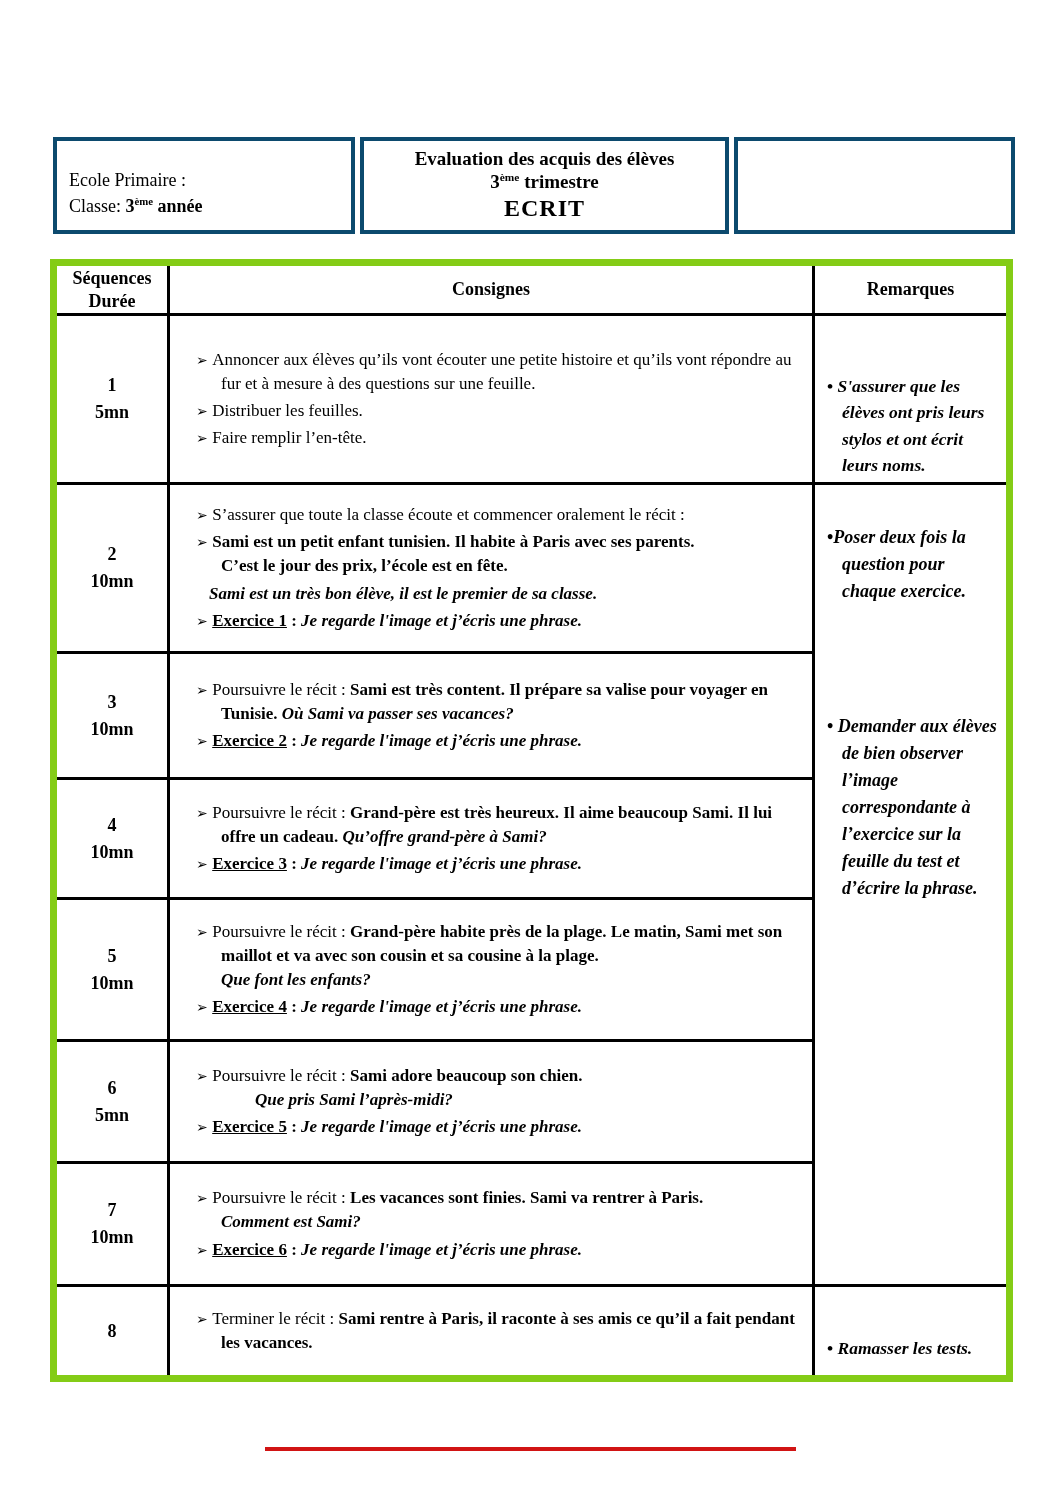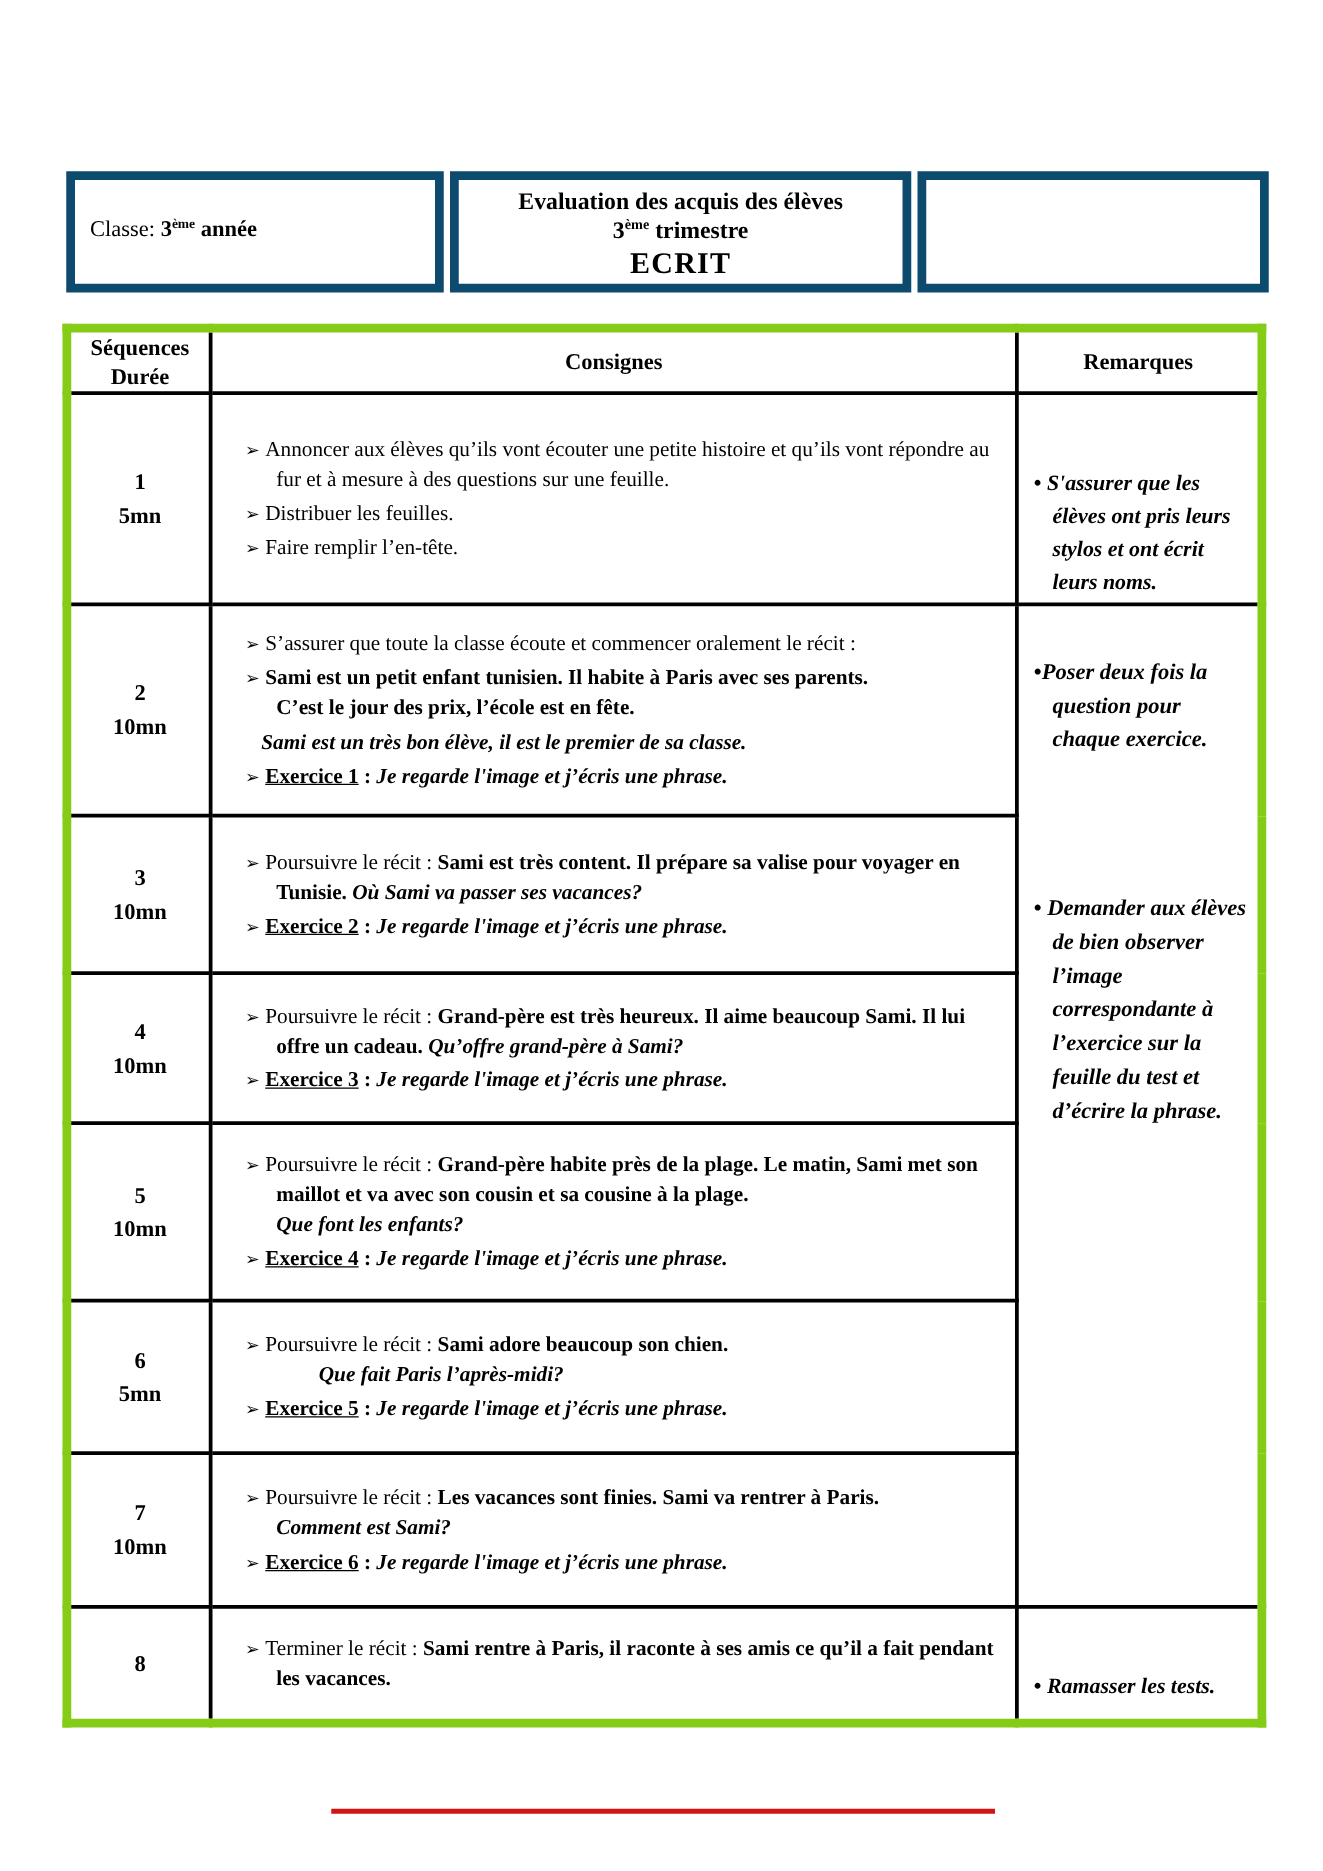--- a/index.html
+++ b/index.html
@@ -6,21 +6,21 @@
   .page{
     position:relative;
     width:1058px;height:1497px;
     background:#ffffff;
     font-family:"Liberation Serif", serif;
     color:#000;
     overflow:hidden;
   }
   
   .hdr{position:absolute;left:53px;top:137px;width:962px;display:flex;gap:5px;}
-  .hbox{border:7px solid #0c4a6e;box-sizing:border-box;height:97px;background:#fff;}
+  .hbox{border:4px solid #0c4a6e;box-sizing:border-box;height:97px;background:#fff;}
   .hbox.school{width:302px;padding:26px 6px 0 12px;font-size:18px;line-height:1.45;}
   .hbox.titlebox{width:369px;text-align:center;font-weight:bold;padding-top:7px;box-sizing:border-box;}
   .hbox.emptybox{width:281px;}
   .t-line1{font-size:19px;}
   .t-line2{font-size:19px;margin-top:1px;}
   .t-line3{font-size:24px;margin-top:2px;letter-spacing:1px;}
   sup{font-size:0.6em;font-weight:bold;}
   .boldpart{font-weight:bold;}
   
   table.main{
@@ -51,20 +51,21 @@
   
   .redline{position:absolute;left:265px;top:1447px;width:531px;height:4px;}
 </style>
 </head>
 <body>
 
 <div class="page">
 
   <div class="hdr">
     <div class="hbox school">
+      <div><span>Ecole Primaire :</span></div>
       <div><span>Classe: </span><span class="boldpart"><span>3</span><sup>ème</sup><span> année</span></span></div>
     </div>
     <div class="hbox titlebox">
       <div class="t-line1">Evaluation des acquis des élèves</div>
       <div class="t-line2"><span>3</span><sup>ème</sup><span> trimestre</span></div>
       <div class="t-line3">ECRIT</div>
     </div>
     <div class="hbox emptybox"></div>
   </div>
 
@@ -144,21 +145,21 @@
             <div class="citem"><span class="arrow">➢ </span><span class="s-r">Poursuivre le récit : </span><span class="s-b">Grand-père habite près de la plage. Le matin, Sami met son maillot et va avec son cousin et sa cousine à la plage.</span><br><span class="s-bi">Que font les enfants?</span></div>
             <div class="citem"><span class="arrow">➢ </span><span class="s-ub">Exercice 4</span><span class="s-b"> : </span><span class="s-bi">Je regarde l'image et j’écris une phrase.</span></div>
           </td>
         </tr>
         <tr style="height: 122px;">
           <td class="seq-cell">
             <div>6</div>
             <div>5mn</div>
           </td>
           <td class="con-cell">
-            <div class="citem"><span class="arrow">➢ </span><span class="s-r">Poursuivre le récit : </span><span class="s-b">Sami adore beaucoup son chien.</span><br><span class="s-bi ind">Que fait Paris l’après-midi?</span></div>
+            <div class="citem"><span class="arrow">➢ </span><span class="s-r">Poursuivre le récit : </span><span class="s-b">Sami adore beaucoup son chien.</span><br><span class="s-bi ind">Que pris Sami l’après-midi?</span></div>
             <div class="citem"><span class="arrow">➢ </span><span class="s-ub">Exercice 5</span><span class="s-b"> : </span><span class="s-bi">Je regarde l'image et j’écris une phrase.</span></div>
           </td>
         </tr>
         <tr style="height: 123px;">
           <td class="seq-cell">
             <div>7</div>
             <div>10mn</div>
           </td>
           <td class="con-cell">
             <div class="citem"><span class="arrow">➢ </span><span class="s-r">Poursuivre le récit : </span><span class="s-b">Les vacances sont finies. Sami va rentrer à Paris.</span><br><span class="s-bi">Comment est Sami?</span></div>

